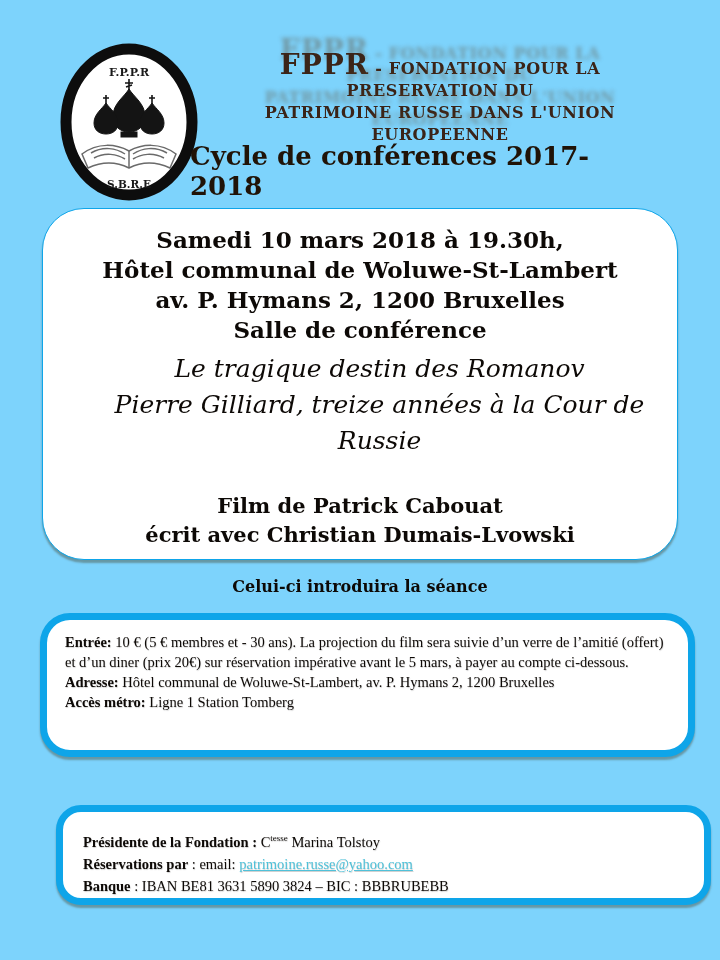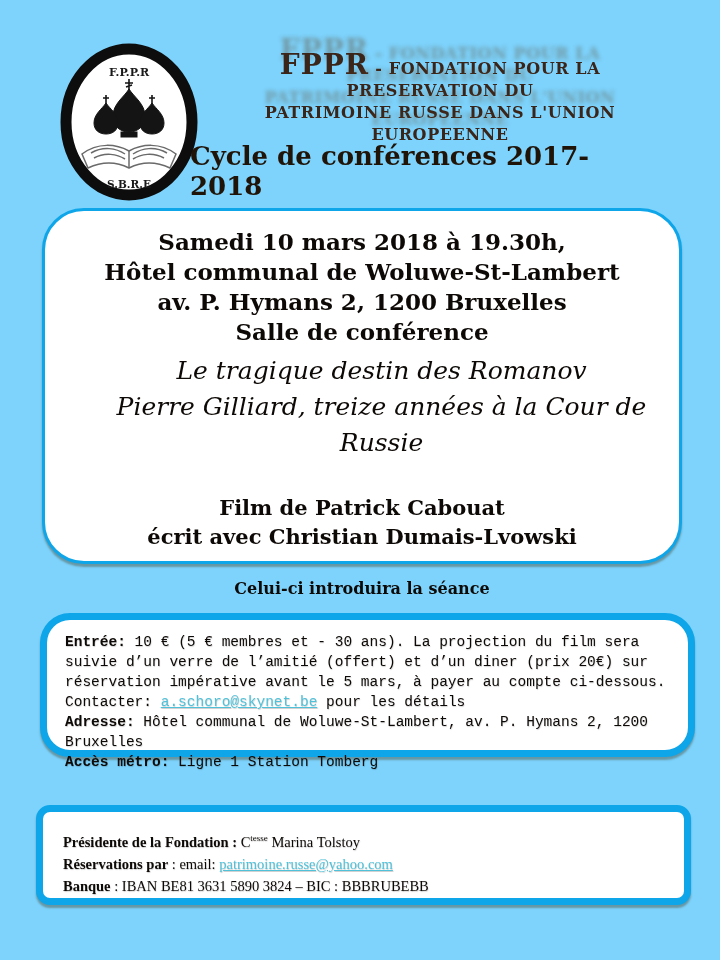--- a/index.html
+++ b/index.html
@@ -19,41 +19,41 @@
   }
   .header-line { font-size:16px; letter-spacing:0.6px; line-height:22px; font-weight:600; }
   .acronym { font-size:28px; letter-spacing:1px; font-weight:600; }
   .cycle {
     position:absolute; left:190px; top:141px; width:460px; 
     font-size:26px; font-weight:bold; color:#201307;
   }
   
   .box {
     position:absolute; background:#ffffff;
-    border:3px solid #0ea5e9;
+    border:1px solid #0ea5e9;
     box-shadow:0 3px 2px rgba(60,40,0,0.35);
   }
   .box1 { left:42px; top:208px; width:634px; height:350px; border-radius:42px; text-align:center; }
   .box2 { left:40px; top:613px; width:641px; height:130px; border-radius:30px; border-width:7px; }
-  .box3 { left:36px; top:805px; width:641px; height:86px;  border-radius:14px; border-width:7px; }
+  .box3 { left:56px; top:805px; width:641px; height:86px;  border-radius:25px; border-width:7px; }
   
   .ev-block  { margin-top:16px; }
   .ev-line   { font-size:23px; font-weight:bold; line-height:30px; }
   .title-block { margin-top:6px;margin-left:39px; }
   .ev-title  { font-size:25px; font-style:italic; line-height:36px; }
   .film-block{ margin-top:32px; }
   .film-line { font-size:21px; font-weight:bold; line-height:29px; }
   .note      { margin-top:28px; font-size:16px; font-weight:bold; }
   
   .info, .footer-content {
     font-family:"Liberation Serif","DejaVu Serif",serif;
     font-size:14.5px; line-height:20px; text-align:left;
     text-shadow:0.5px 1px 1px rgba(0,0,0,0.18);
   }
-  .info { padding:12px 18px 0 18px;font-family:Liberation Mono, monospace; }
+  .info { padding:12px 18px 0 18px; }
   .footer-content { padding:15px 20px 0 20px; line-height:22px; }
   .b { font-weight:bold; }
   a.link { color:#4FC1D9; text-decoration:underline; cursor:pointer; }
   sup { font-size:9px; }
 </style>
 </head>
 <body>
 
 <div class="page">
 
@@ -108,21 +108,20 @@
     <div class="film-block">
       <div class="film-line">Film de Patrick Cabouat</div>
       <div class="film-line">écrit avec Christian Dumais-Lvowski</div>
     </div>
     <div class="note">Celui-ci introduira la séance</div>
   </div>
 
   <div class="box box2">
     <div class="info">
       <div><span class="b">Entrée:</span><span> 10 € (5 € membres et - 30 ans). La projection du film sera suivie d’un verre de l’amitié (offert) et d’un diner (prix 20€) sur réservation impérative avant le 5 mars, à payer au compte ci-dessous.</span></div>
-      <div><span>Contacter: </span><a class="link" href="#">a.schoro@skynet.be</a><span> pour les détails</span></div>
       <div><span class="b">Adresse:</span><span> Hôtel communal de Woluwe-St-Lambert, av. P. Hymans 2, 1200 Bruxelles</span></div>
       <div><span class="b">Accès métro:</span><span> Ligne 1 Station Tomberg</span></div>
     </div>
   </div>
 
   <div class="box box3">
     <div class="footer-content">
       <div><span class="b">Présidente de la Fondation :</span><span> C</span><sup>tesse</sup><span> Marina Tolstoy</span></div>
       <div><span class="b">Réservations par</span><span> : email: </span><a class="link" href="#">patrimoine.russe@yahoo.com</a></div>
       <div><span class="b">Banque</span><span> : IBAN BE81 3631 5890 3824 – BIC : BBBRUBEBB</span></div>

